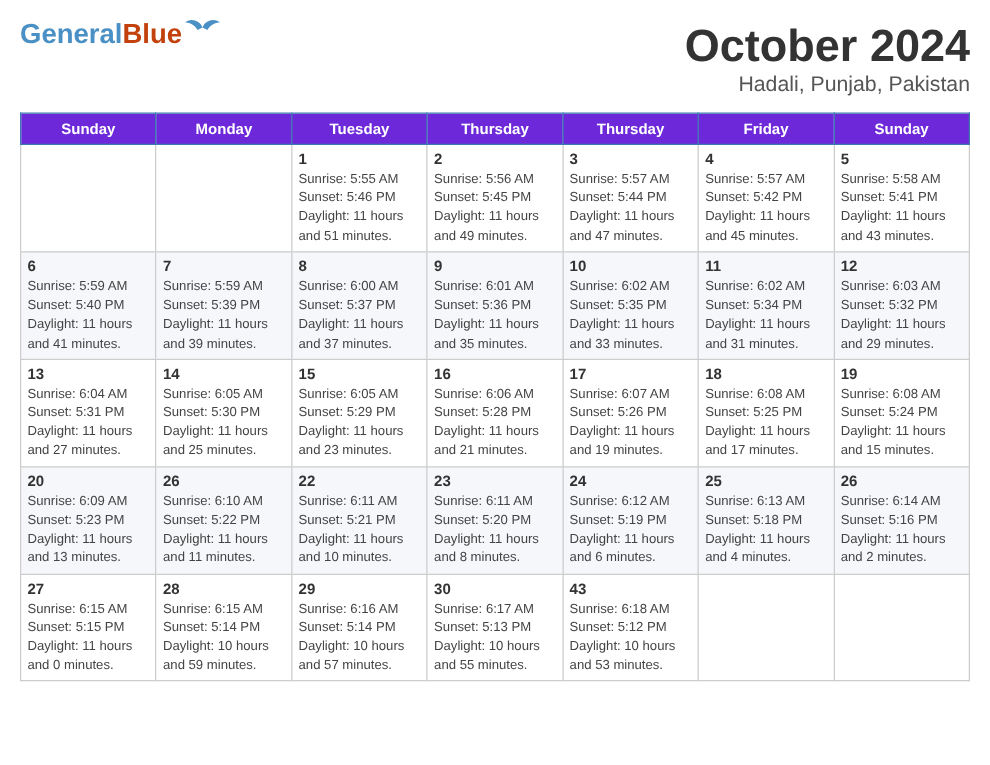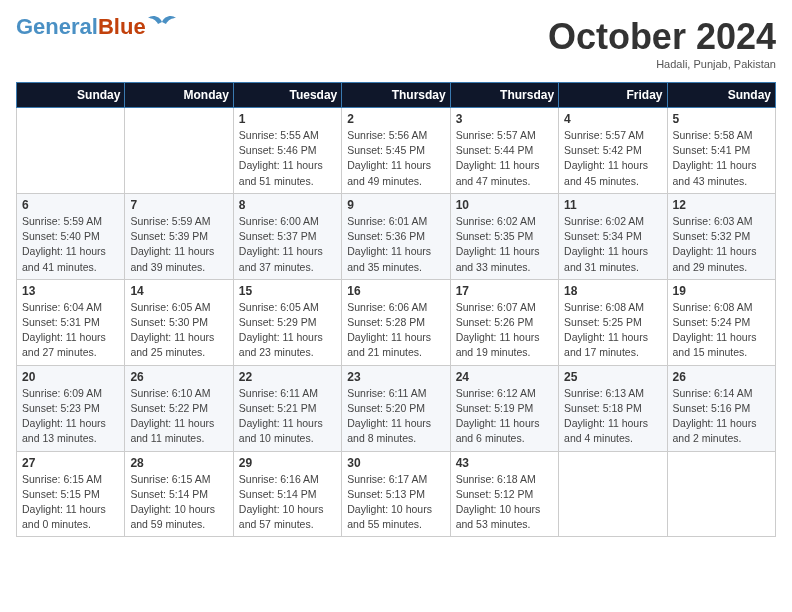--- a/index.html
+++ b/index.html
@@ -30,33 +30,33 @@
     .logo-text span { color: #4a90c4; }
     .title-block {
       text-align: right;
     }
     .month-title {
       font-size: 36px;
       font-weight: bold;
       color: #333;
     }
     .location {
-      font-size: 11px;
+      font-size: 17px;
       color: #555;
     }
     .calendar {
       width: 100%;
       border-collapse: collapse;
       font-size: 11px;
     }
     .calendar th {
-      background: #0f172a;
+      background: #6d28d9;
       color: #fff;
       padding: 5px 4px;
-      text-align: right;
+      text-align: center;
       font-size: 12px;
       font-weight: bold;
       border: 1px solid #3a7ab0;
     }
     .calendar td {
       border: 1px solid #ccc;
       vertical-align: top;
       padding: 4px 5px;
       width: 108px;
       min-height: 80px;

